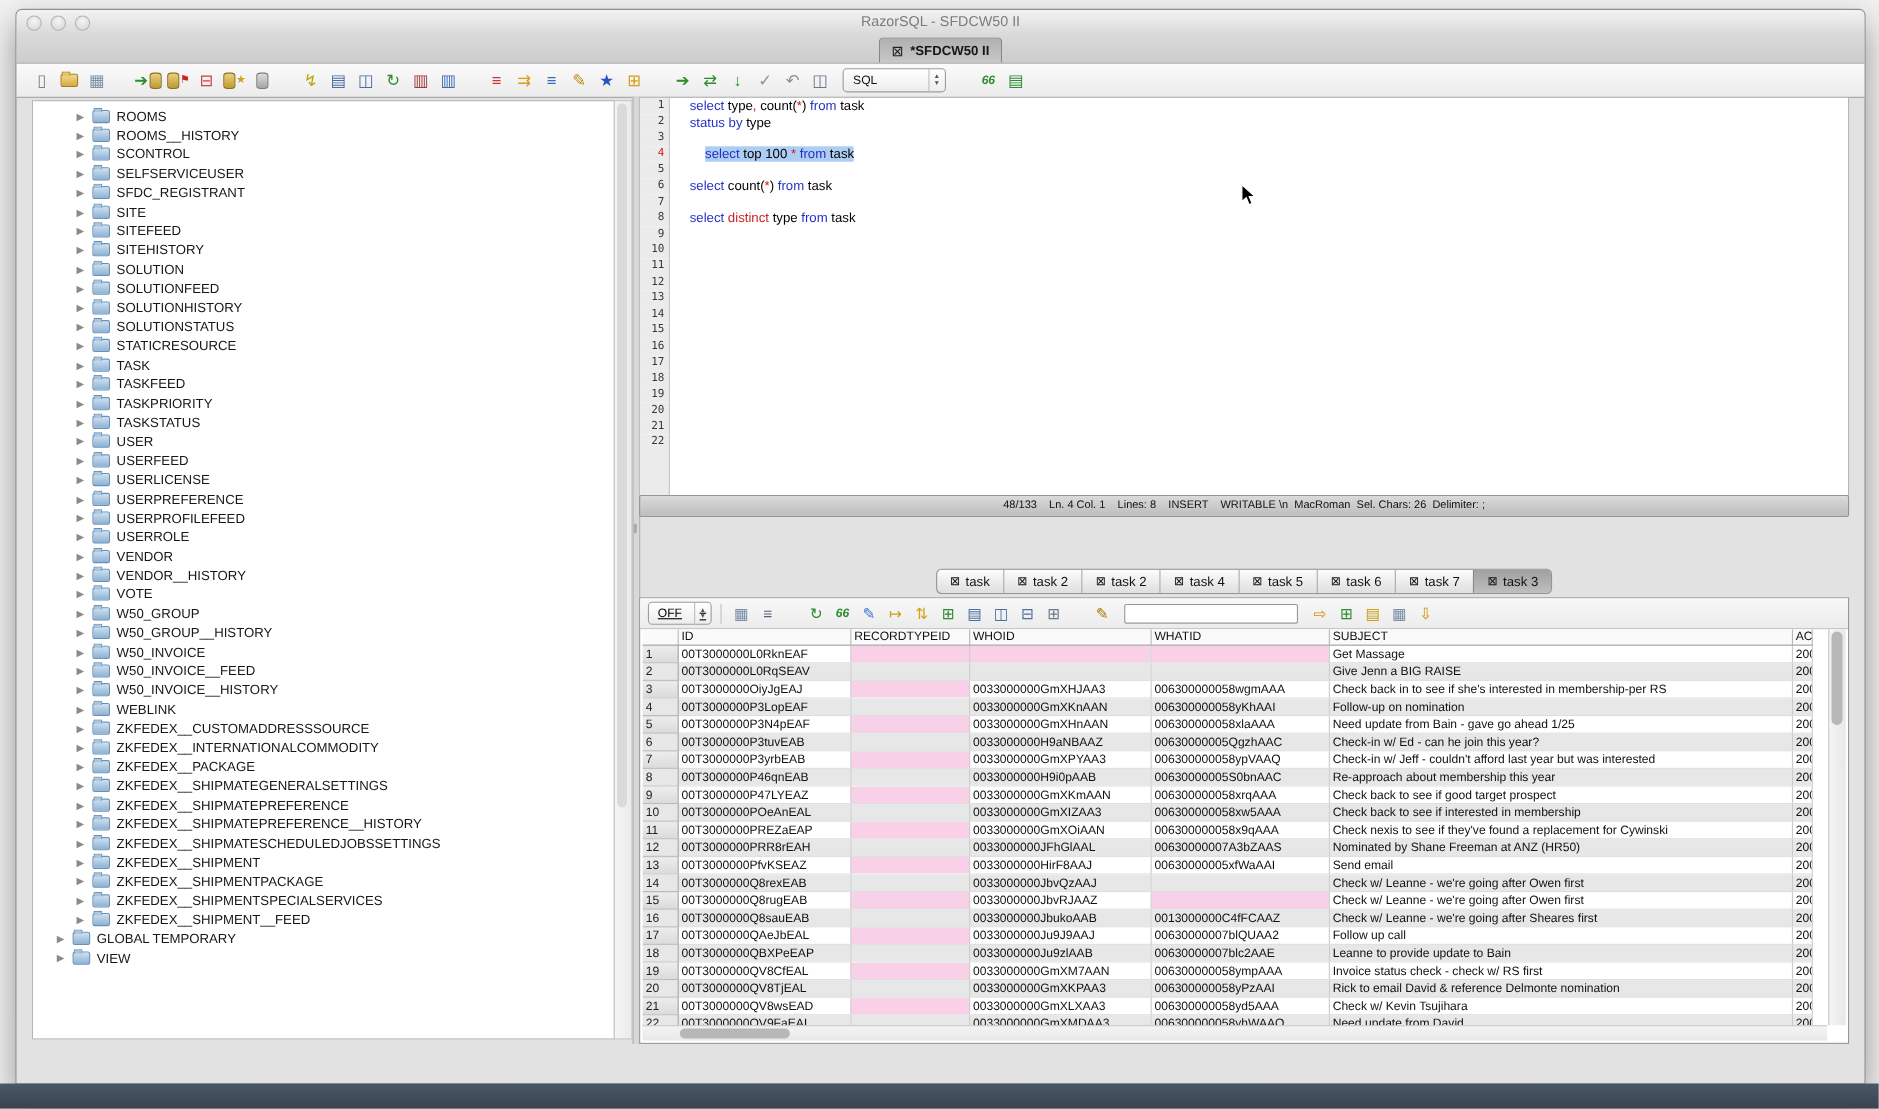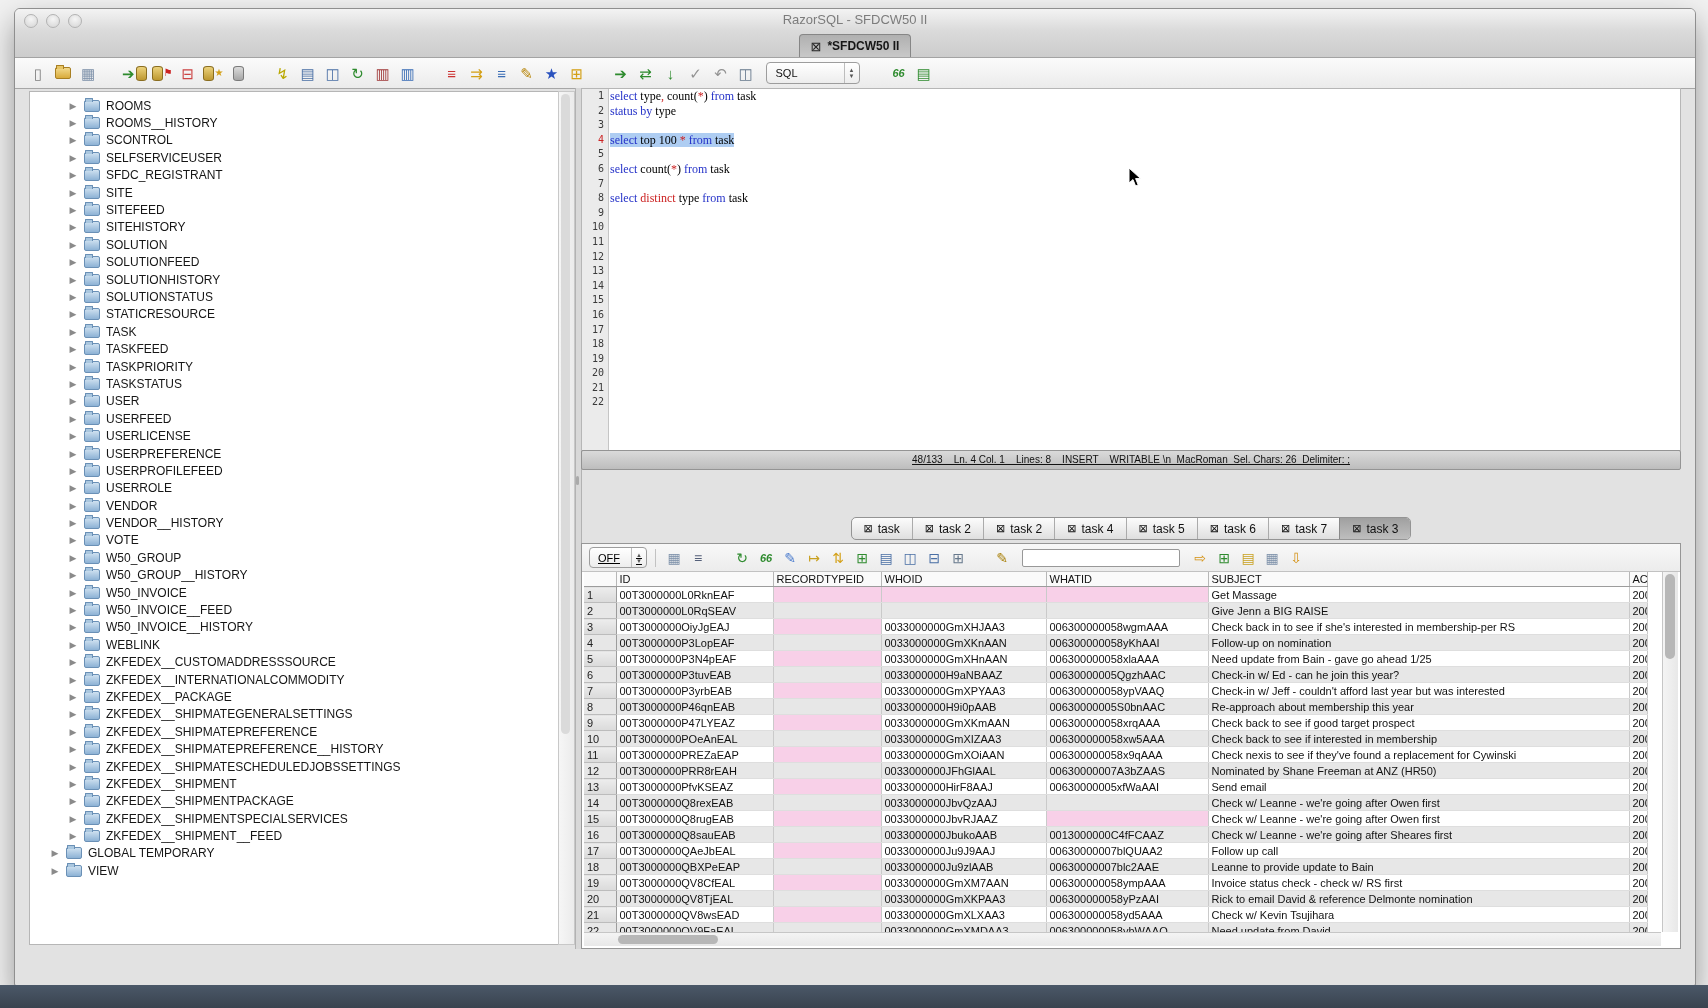--- a/index.html
+++ b/index.html
@@ -51,28 +51,28 @@
 
   
   .rightcol{position:absolute;left:566px;top:0;right:14px;height:100%;}
 
   
   .editor{position:absolute;top:0;left:0;right:0;height:361px;background:#fff;border:1px solid #b6b6b6;overflow:hidden;display:flex;flex-direction:column;}
   .eline{display:flex;height:14.6px;flex:0 0 auto;}
   .eline.fill{flex:1 1 auto;height:auto;}
   .lnum{width:22px;flex:0 0 22px;background:#ebebeb;border-right:1px solid #c5c5c5;text-align:right;padding-right:4px;font-family:"DejaVu Sans Mono",monospace;font-size:10px;color:#3a3a3a;line-height:14.6px;}
   .lnum.cur{color:#cc2222;}
-  .lcode{font-family:Liberation Serif, serif;font-size:12px;line-height:14.6px;padding-left:1px;white-space:pre;}
+  .lcode{font-family:Liberation Sans, sans-serif;font-size:12px;line-height:14.6px;padding-left:18px;white-space:pre;}
   .kw{color:#2431c8;}
   .sym{color:#cc2222;}
   .id{color:#000;}
-  .selspan{background:#aecdf2;}
+  .selspan{background:#aecdf2;margin-left:14px;}
 
   
-  .edstatus{position:absolute;top:362px;left:0;right:0;height:18px;background:linear-gradient(#dadada,#bdbdbd);border:1px solid #949494;border-radius:2px;font-size:10px;line-height:17px;text-align:center;color:#111;white-space:pre;text-decoration:underline;}
+  .edstatus{position:absolute;top:362px;left:0;right:0;height:18px;background:linear-gradient(#dadada,#bdbdbd);border:1px solid #949494;border-radius:2px;font-size:10px;line-height:17px;text-align:center;color:#111;white-space:pre;}
 
   
   .rtabs{position:absolute;top:429px;left:0;right:0;height:23px;display:flex;justify-content:center;}
   .tabgroup{display:flex;border:1px solid #949494;border-radius:5px;background:linear-gradient(#fcfcfc,#dfdfdf);overflow:hidden;height:21px;}
   .rtab{display:flex;align-items:center;gap:5px;padding:0 12px;font-size:12px;color:#111;border-left:1px solid #ababab;white-space:nowrap;}
   .rtab:first-child{border-left:none;}
   .rtab.active{background:linear-gradient(#a0a0a0,#bebebe);border-left-color:#888;}
   .rtab .tclose{font-size:11px;}
 
   

